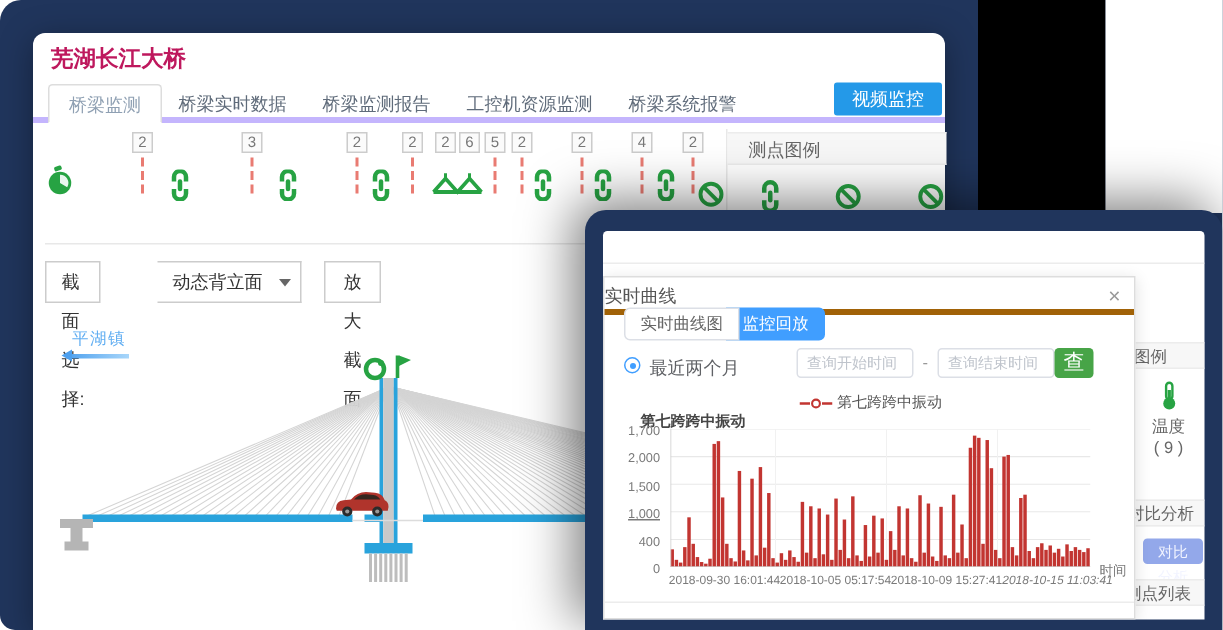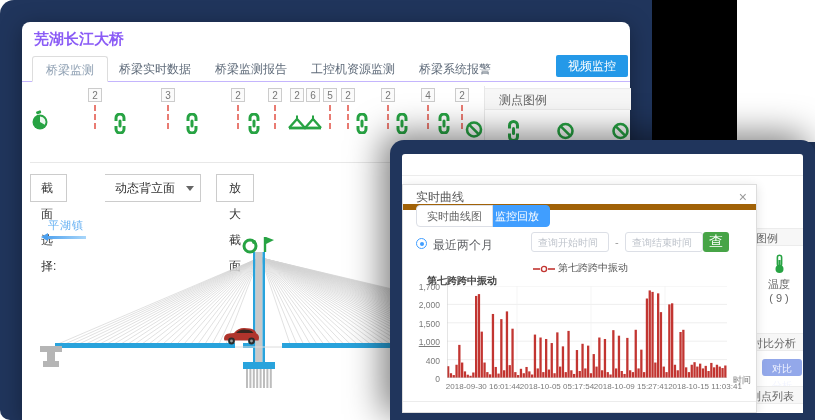--- a/index.html
+++ b/index.html
@@ -6,22 +6,22 @@
   *{box-sizing:border-box;font-family:"Liberation Sans",sans-serif;}
   #stage{position:relative;width:815px;height:420px;background:#20355c;overflow:hidden;border-radius:14px 0 0 10px;}
   .abs{position:absolute;}
 
   
   #black-panel{left:652px;top:0;width:85px;height:141px;background:#000;}
   #white-panel{left:737px;top:0;width:78px;height:142px;background:#fff;}
 
   
   #main-window{left:22px;top:22px;width:608px;height:398px;background:#fff;border-radius:8px 8px 0 0;box-shadow:0 4px 22px rgba(0,0,0,.35);}
-  #mw-title{left:12px;top:8px;font-size:15px;font-weight:bold;color:#8b5cf6;}
-  #mw-tabbar{left:0;top:33px;width:608px;height:27px;border-bottom:1px solid #c4b5fd;}
+  #mw-title{left:12px;top:8px;font-size:15px;font-weight:bold;color:#be185d;}
+  #mw-tabbar{left:0;top:33px;width:608px;height:27px;border-bottom:4px solid #c4b5fd;}
   .mw-tab{position:absolute;top:1px;height:26px;line-height:26px;font-size:12px;color:#5f6b7a;padding:0 13px;white-space:nowrap;cursor:pointer;}
   .mw-tab.active{border:1px solid #ddd;border-bottom:1px solid #fff;background:#fff;color:#8fa0b3;border-radius:3px 3px 0 0;}
   #video-btn{right:2px;top:33px;height:22px;line-height:22px;padding:0 12px;background:#2499e8;color:#fff;font-size:12px;border:none;border-radius:2px;cursor:pointer;}
 
   
   #timeline{left:0;top:66px;width:460px;height:74px;}
   .tl-item{position:absolute;}
   .tl-badge{position:absolute;top:0;transform:translateX(-50%);min-width:14px;height:14px;line-height:13px;text-align:center;font-size:10px;color:#777;background:#fbfbfb;border:1px solid #ccc;padding:0 2px;}
   .tl-dash{position:absolute;top:17px;transform:translateX(-50%);width:0;height:24px;border-left:2px dashed #e97b72;}
   .tl-icon{position:absolute;top:26px;transform:translateX(-50%);}
@@ -52,21 +52,21 @@
   #op-divider{left:0;top:21px;width:401px;border-top:1px solid #ececec;}
   .op-band{position:absolute;left:0;width:401px;height:18px;line-height:18px;background:#f7f7f7;border-top:1px solid #ececec;border-bottom:1px solid #ececec;font-size:11px;color:#666;white-space:nowrap;}
   #op-band-legend{top:74px;}  #op-band-legend span{margin-left:332px;}
   #op-band-analysis{top:179px;} #op-band-analysis span{margin-left:350px;}
   #op-band-list{top:232px;} #op-band-list span{margin-left:348px;}
   #op-sensor{left:355px;top:100px;width:44px;text-align:center;font-size:11px;color:#666;line-height:14px;}
   #op-analysis-btn{left:360px;top:205px;width:40px;height:17px;line-height:17px;text-align:center;background:#93a8ea;color:#f2f4ff;font-size:10px;border:none;border-radius:3px;cursor:pointer;}
 
   
   #dialog{left:0;top:30px;width:355px;height:229px;background:#fff;border:1px solid #ddd;box-shadow:0 2px 10px rgba(0,0,0,.12);}
-  #dlg-header{left:0;top:0;width:353px;height:25px;line-height:25px;border-bottom:6px solid #a16207;font-size:12px;color:#555;padding-left:13px;}
+  #dlg-header{left:0;top:0;width:353px;height:25px;line-height:25px;border-bottom:4px solid #a16207;font-size:12px;color:#555;}
   #dlg-close{right:9px;top:0;height:25px;line-height:24px;font-size:14px;color:#999;cursor:pointer;}
   .dlg-tab{position:absolute;top:20px;height:22px;line-height:20px;font-size:11px;padding:0 10px;border:1px solid #dcdfe6;background:#fff;color:#666;cursor:pointer;}
   #dlg-tab-0{left:13px;border-radius:4px 0 0 4px;}
   #dlg-tab-1{left:81px;background:#409eff;border-color:#409eff;color:#fff;border-radius:0 4px 4px 0;}
   #dlg-radio-row{left:13px;top:52px;height:14px;font-size:12px;color:#606266;}
   #dlg-radio{position:absolute;left:0;top:1px;width:11px;height:11px;border:1px solid #409eff;border-radius:50%;}
   #dlg-radio:before{content:"";position:absolute;left:2.5px;top:2.5px;width:4px;height:4px;border-radius:50%;background:#409eff;}
   #dlg-radio-label{margin-left:17px;}
   .dlg-input{position:absolute;top:47px;width:78px;height:20px;border:1px solid #dcdfe6;border-radius:3px;font-size:10px;color:#606266;padding:0 6px;background:#fff;}
   .dlg-input::placeholder{color:#bfc4cc;}
@@ -539,20 +539,20 @@
             <span class="ytick" style="top: 119.4px;">2,000</span>
             <span class="ytick" style="top: 137.8px;">1,500</span>
             <span class="ytick" style="top: 156.2px; text-decoration: underline;">1,000</span>
             <span class="ytick" style="top: 174.6px;">400</span>
             <span class="ytick" style="top: 193px;">0</span>
           </div>
         <div id="xticks">
             <span class="xtick" style="left: 80px;">2018-09-30 16:01:44</span>
             <span class="xtick" style="left: 154px;">2018-10-05 05:17:54</span>
             <span class="xtick" style="left: 228px;">2018-10-09 15:27:41</span>
-            <span class="xtick" style="left: 302px;">2018-10-15 11:03:41</span>
+            <span class="xtick" style="left: 302px; font-style: italic;">2018-10-15 11:03:41</span>
           </div>
         <div class="abs" id="xaxis-name">时间</div>
         <div class="abs" id="chart-card-bottom"></div>
       </div>
     </div>
   </div>
 </div>
 
 </body></html>

